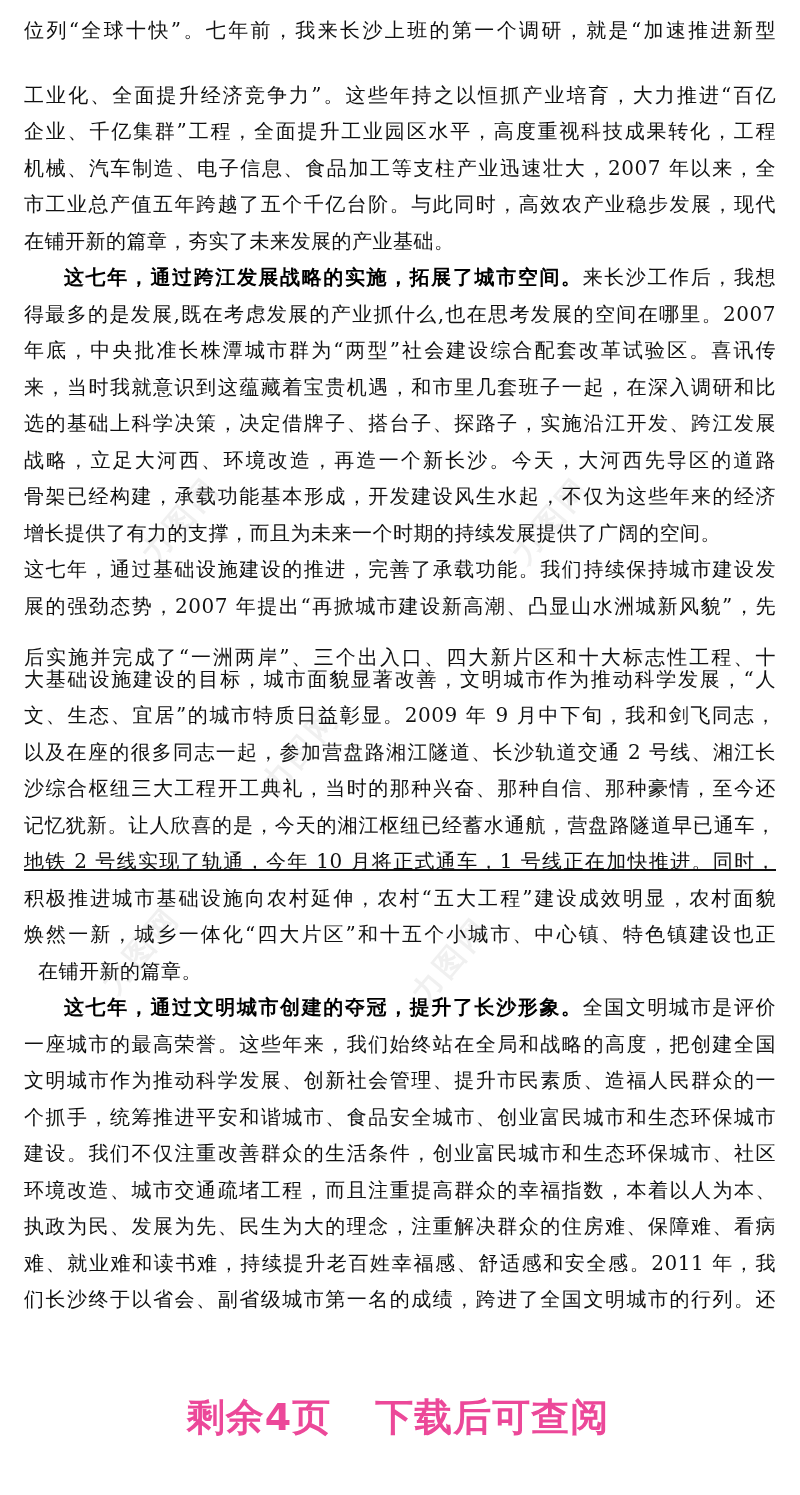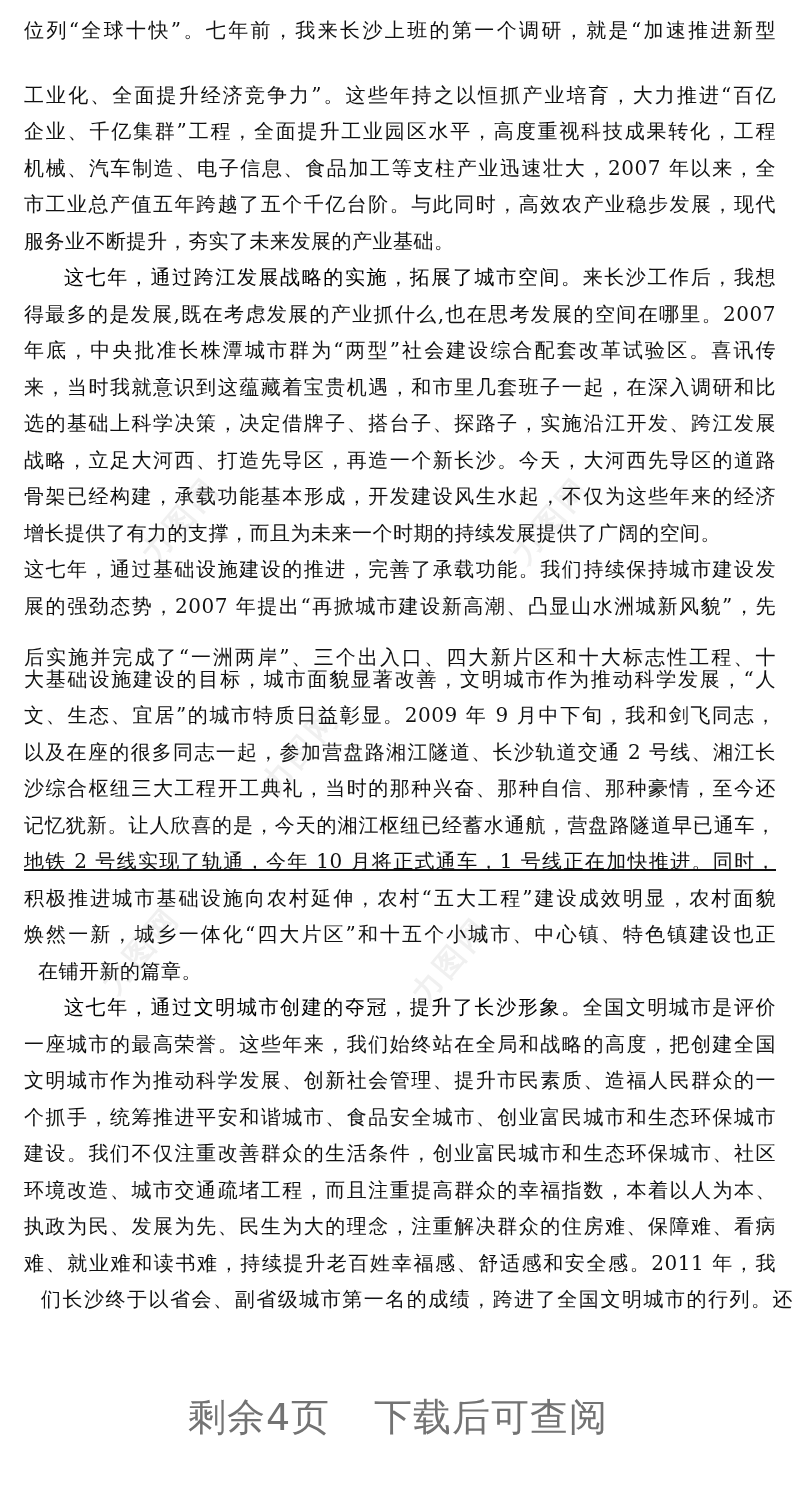--- a/index.html
+++ b/index.html
@@ -11,58 +11,58 @@
     .page { position: absolute; left: 0; top: 0; width: 800px; height: 1495px; }
     .line {
       position: absolute; left: 24px; width: 752px;
       font-size: 20px; line-height: 28px; height: 28px;
       white-space: nowrap; overflow: hidden;
       text-align: justify; text-align-last: justify;
       letter-spacing: 0.5px;
     }
     .line.last { text-align-last: left; }
     .line.indent { left: 64px; width: 712px; }
-    .bold { font-weight: normal; color: #000; }
+    .bold { font-weight: bold; color: #000; }
     .watermark {
       position: absolute; color: rgba(150,150,150,0.14);
       font-family: "DejaVu Sans", sans-serif; font-size: 30px; font-weight: bold;
       transform: rotate(-50deg); white-space: nowrap; pointer-events: none;
       letter-spacing: 4px;
     }
     .footer-banner {
       position: absolute; left: 0; top: 1392px; width: 796px; text-align: center;
-      font-family: "DejaVu Sans", sans-serif; font-weight: normal;
-      font-size: 38px; color: #737373; letter-spacing: 1px;
+      font-family: "DejaVu Sans", sans-serif; font-weight: bold;
+      font-size: 38px; color: #ec4899; letter-spacing: 1px;
     }
     .footer-banner .gap { display: inline-block; width: 44px; }
   </style>
 </head>
 <body>
 
 <div class="page">
   <div id="wm-layer">
       <div class="watermark" style="left: 130px; top: 500px;">力图网</div>
       <div class="watermark" style="left: 500px; top: 500px;">力图网</div>
       <div class="watermark" style="left: 250px; top: 730px;">力图网</div>
       <div class="watermark" style="left: 90px; top: 930px;">力图网</div>
       <div class="watermark" style="left: 400px; top: 940px;">力图网</div>
     </div>
   <div id="text-layer">
       <div class="line" style="top: 16px;">位列“全球十快”。七年前，我来长沙上班的第一个调研，就是“加速推进新型</div>
       <div class="line" style="top: 81px;">工业化、全面提升经济竞争力”。这些年持之以恒抓产业培育，大力推进“百亿</div>
       <div class="line" style="top: 117px;">企业、千亿集群”工程，全面提升工业园区水平，高度重视科技成果转化，工程</div>
       <div class="line" style="top: 154px;">机械、汽车制造、电子信息、食品加工等支柱产业迅速壮大，2007 年以来，全</div>
       <div class="line" style="top: 190px;">市工业总产值五年跨越了五个千亿台阶。与此同时，高效农产业稳步发展，现代</div>
-      <div class="line last" style="top: 227px;">服务业不断提升，夯实了未来发展的产业基础。</div>
+      <div class="line last" style="top: 227px;">在铺开新的篇章，夯实了未来发展的产业基础。</div>
       <div class="line indent" style="top: 263px;"><span class="bold">这七年，通过跨江发展战略的实施，拓展了城市空间。</span><span>来长沙工作后，我想</span></div>
       <div class="line" style="top: 300px;">得最多的是发展,既在考虑发展的产业抓什么,也在思考发展的空间在哪里。2007</div>
       <div class="line" style="top: 336px;">年底，中央批准长株潭城市群为“两型”社会建设综合配套改革试验区。喜讯传</div>
       <div class="line" style="top: 373px;">来，当时我就意识到这蕴藏着宝贵机遇，和市里几套班子一起，在深入调研和比</div>
       <div class="line" style="top: 409px;">选的基础上科学决策，决定借牌子、搭台子、探路子，实施沿江开发、跨江发展</div>
-      <div class="line" style="top: 446px;">战略，立足大河西、打造先导区，再造一个新长沙。今天，大河西先导区的道路</div>
+      <div class="line" style="top: 446px;">战略，立足大河西、环境改造，再造一个新长沙。今天，大河西先导区的道路</div>
       <div class="line" style="top: 482px;">骨架已经构建，承载功能基本形成，开发建设风生水起，不仅为这些年来的经济</div>
       <div class="line last" style="top: 519px;">增长提供了有力的支撑，而且为未来一个时期的持续发展提供了广阔的空间。</div>
       <div class="line" style="top: 555px;">这七年，通过基础设施建设的推进，完善了承载功能。我们持续保持城市建设发</div>
       <div class="line" style="top: 592px;">展的强劲态势，2007 年提出“再掀城市建设新高潮、凸显山水洲城新风貌”，先</div>
       <div class="line" style="top: 626px; margin-top: 17px;">后实施并完成了“一洲两岸”、三个出入口、四大新片区和十大标志性工程、十</div>
       <div class="line" style="top: 665px;">大基础设施建设的目标，城市面貌显著改善，文明城市作为推动科学发展，“人</div>
       <div class="line" style="top: 701px;">文、生态、宜居”的城市特质日益彰显。2009 年 9 月中下旬，我和剑飞同志，</div>
       <div class="line" style="top: 738px;">以及在座的很多同志一起，参加营盘路湘江隧道、长沙轨道交通 2 号线、湘江长</div>
       <div class="line" style="top: 774px;">沙综合枢纽三大工程开工典礼，当时的那种兴奋、那种自信、那种豪情，至今还</div>
       <div class="line" style="top: 811px;">记忆犹新。让人欣喜的是，今天的湘江枢纽已经蓄水通航，营盘路隧道早已通车，</div>
@@ -71,19 +71,19 @@
       <div class="line" style="top: 920px;">焕然一新，城乡一体化“四大片区”和十五个小城市、中心镇、特色镇建设也正</div>
       <div class="line last" style="top: 957px; margin-left: 14px;">在铺开新的篇章。</div>
       <div class="line indent" style="top: 993px;"><span class="bold">这七年，通过文明城市创建的夺冠，提升了长沙形象。</span><span>全国文明城市是评价</span></div>
       <div class="line" style="top: 1030px;">一座城市的最高荣誉。这些年来，我们始终站在全局和战略的高度，把创建全国</div>
       <div class="line" style="top: 1066px;">文明城市作为推动科学发展、创新社会管理、提升市民素质、造福人民群众的一</div>
       <div class="line" style="top: 1103px;">个抓手，统筹推进平安和谐城市、食品安全城市、创业富民城市和生态环保城市</div>
       <div class="line" style="top: 1139px;">建设。我们不仅注重改善群众的生活条件，创业富民城市和生态环保城市、社区</div>
       <div class="line" style="top: 1176px;">环境改造、城市交通疏堵工程，而且注重提高群众的幸福指数，本着以人为本、</div>
       <div class="line" style="top: 1212px;">执政为民、发展为先、民生为大的理念，注重解决群众的住房难、保障难、看病</div>
       <div class="line" style="top: 1249px;">难、就业难和读书难，持续提升老百姓幸福感、舒适感和安全感。2011 年，我</div>
-      <div class="line" style="top: 1285px; margin-left: 17px;">们长沙终于以省会、副省级城市第一名的成绩，跨进了全国文明城市的行列。还</div>
+      <div class="line" style="top: 1285px;">们长沙终于以省会、副省级城市第一名的成绩，跨进了全国文明城市的行列。还</div>
     </div>
 
   <div class="footer-banner">
     <span>剩余4页</span><span class="gap"></span><span>下载后可查阅</span>
   </div>
 </div>
 
 </body></html>

